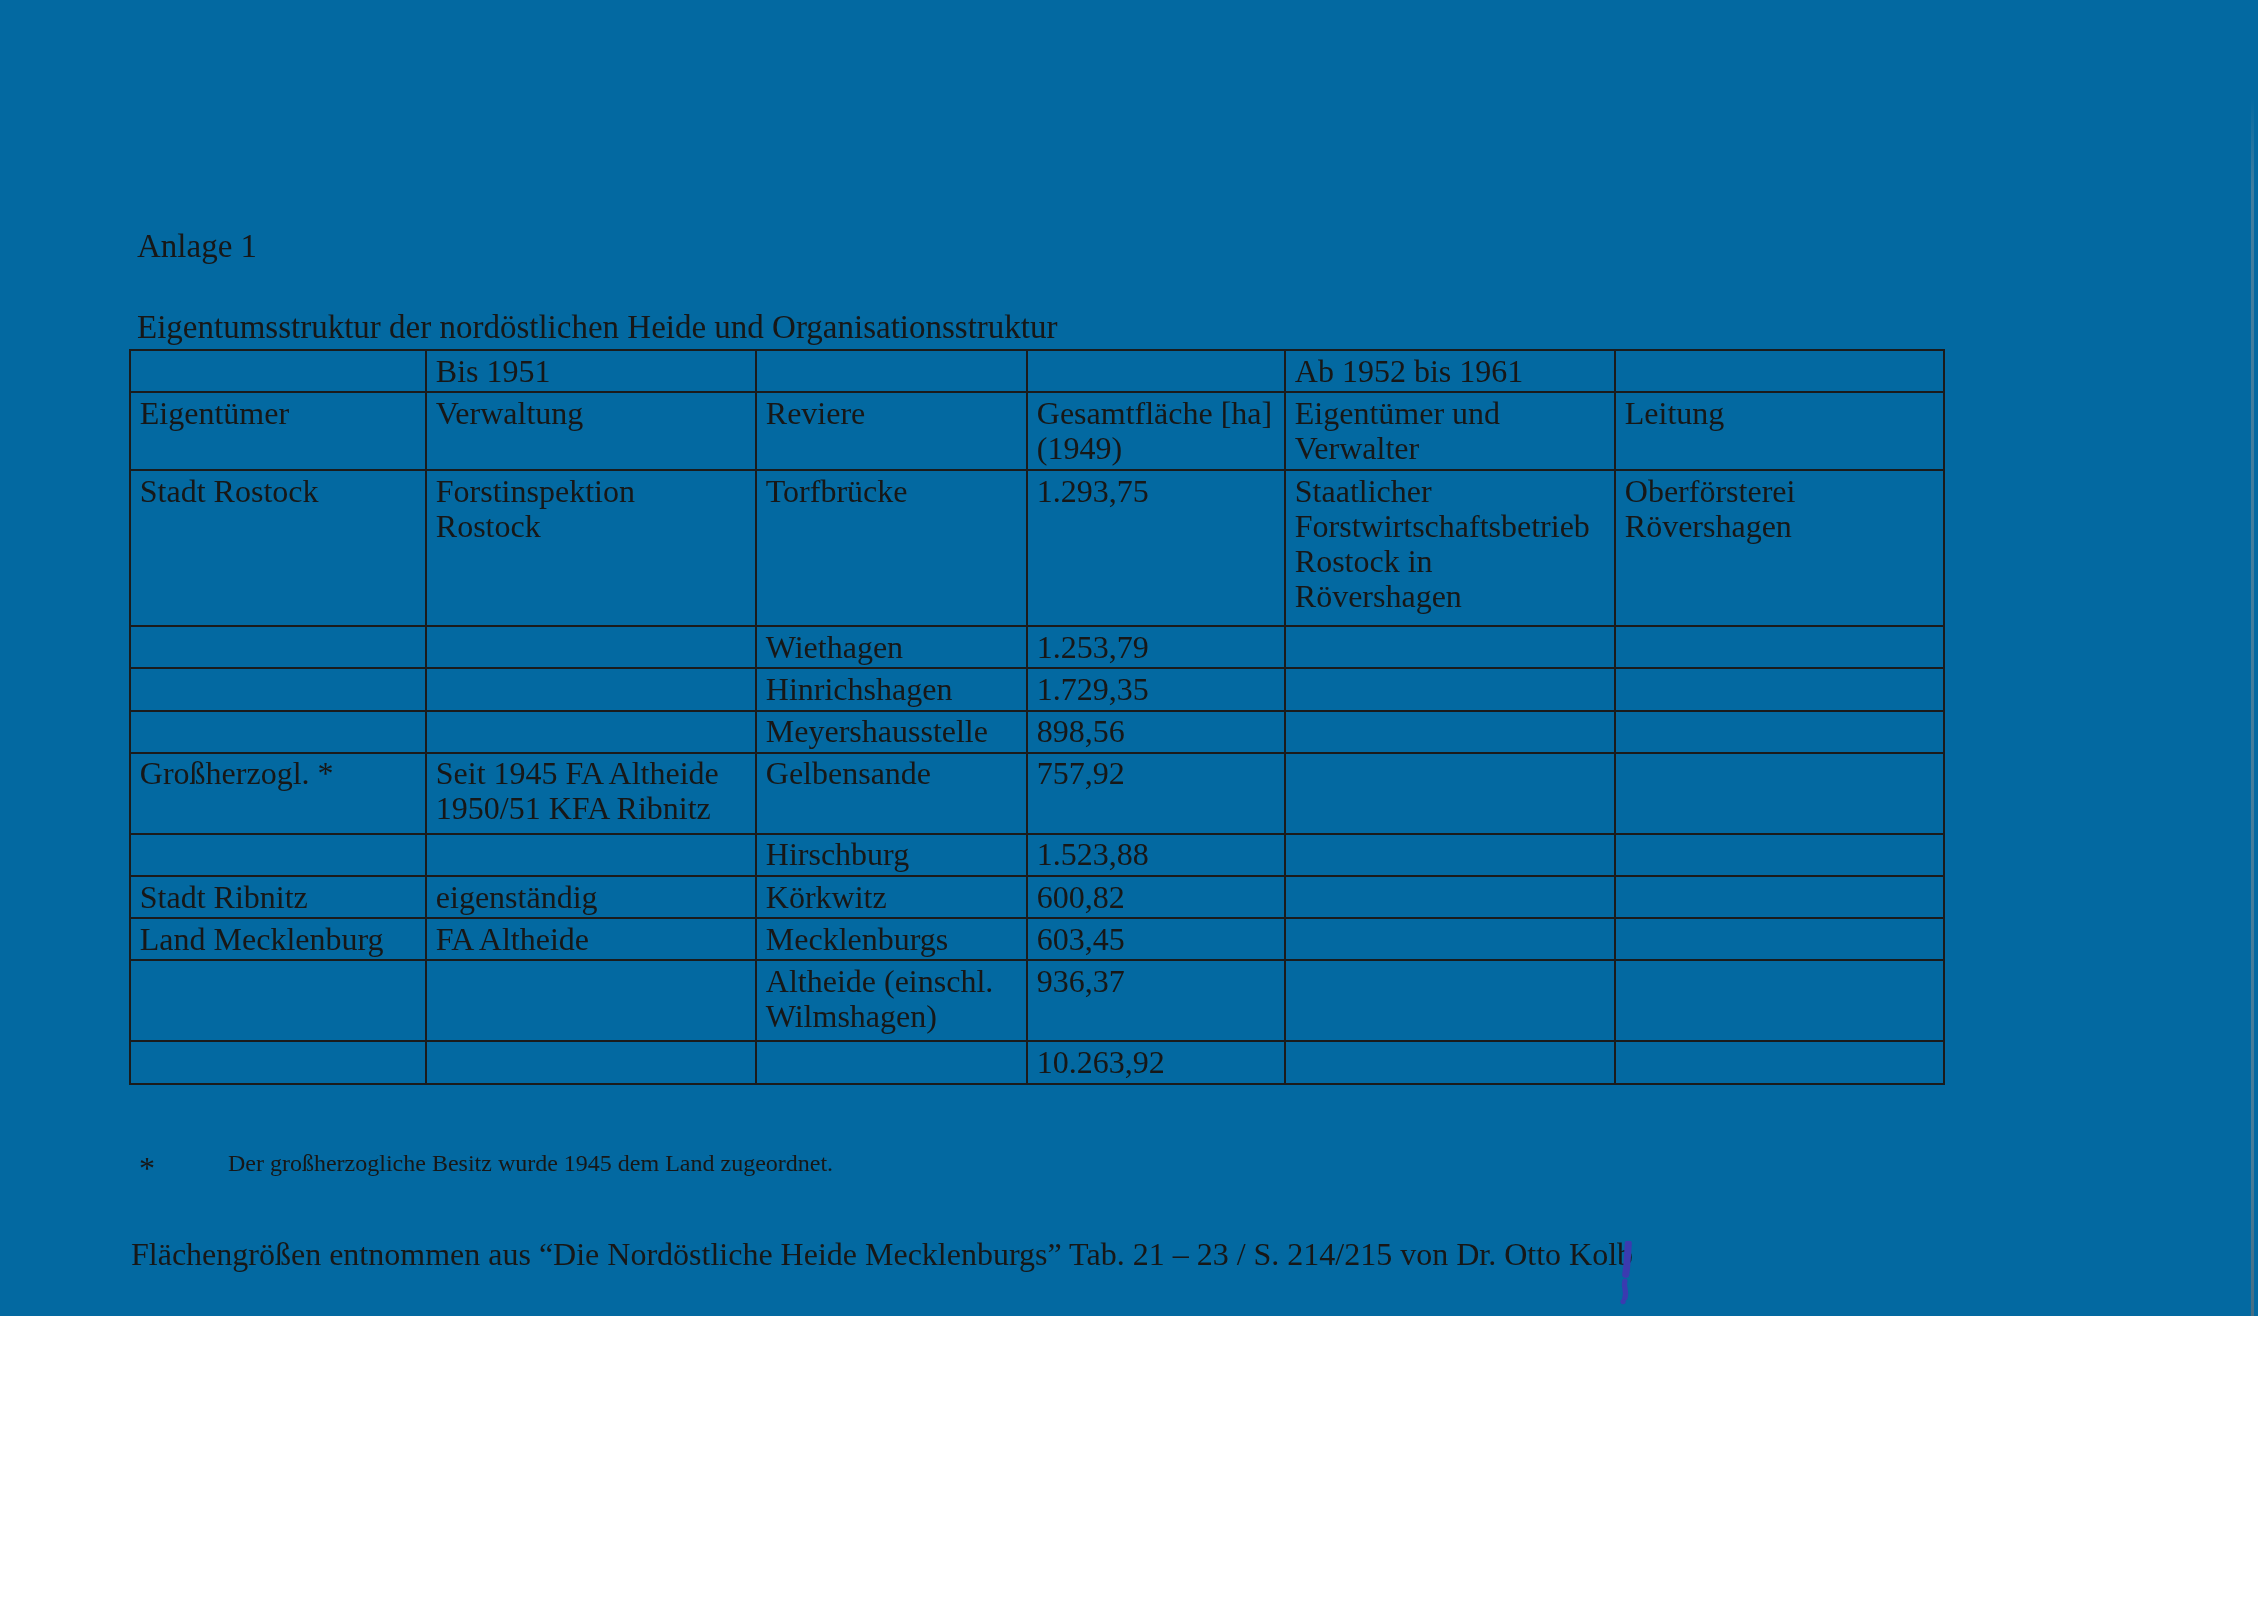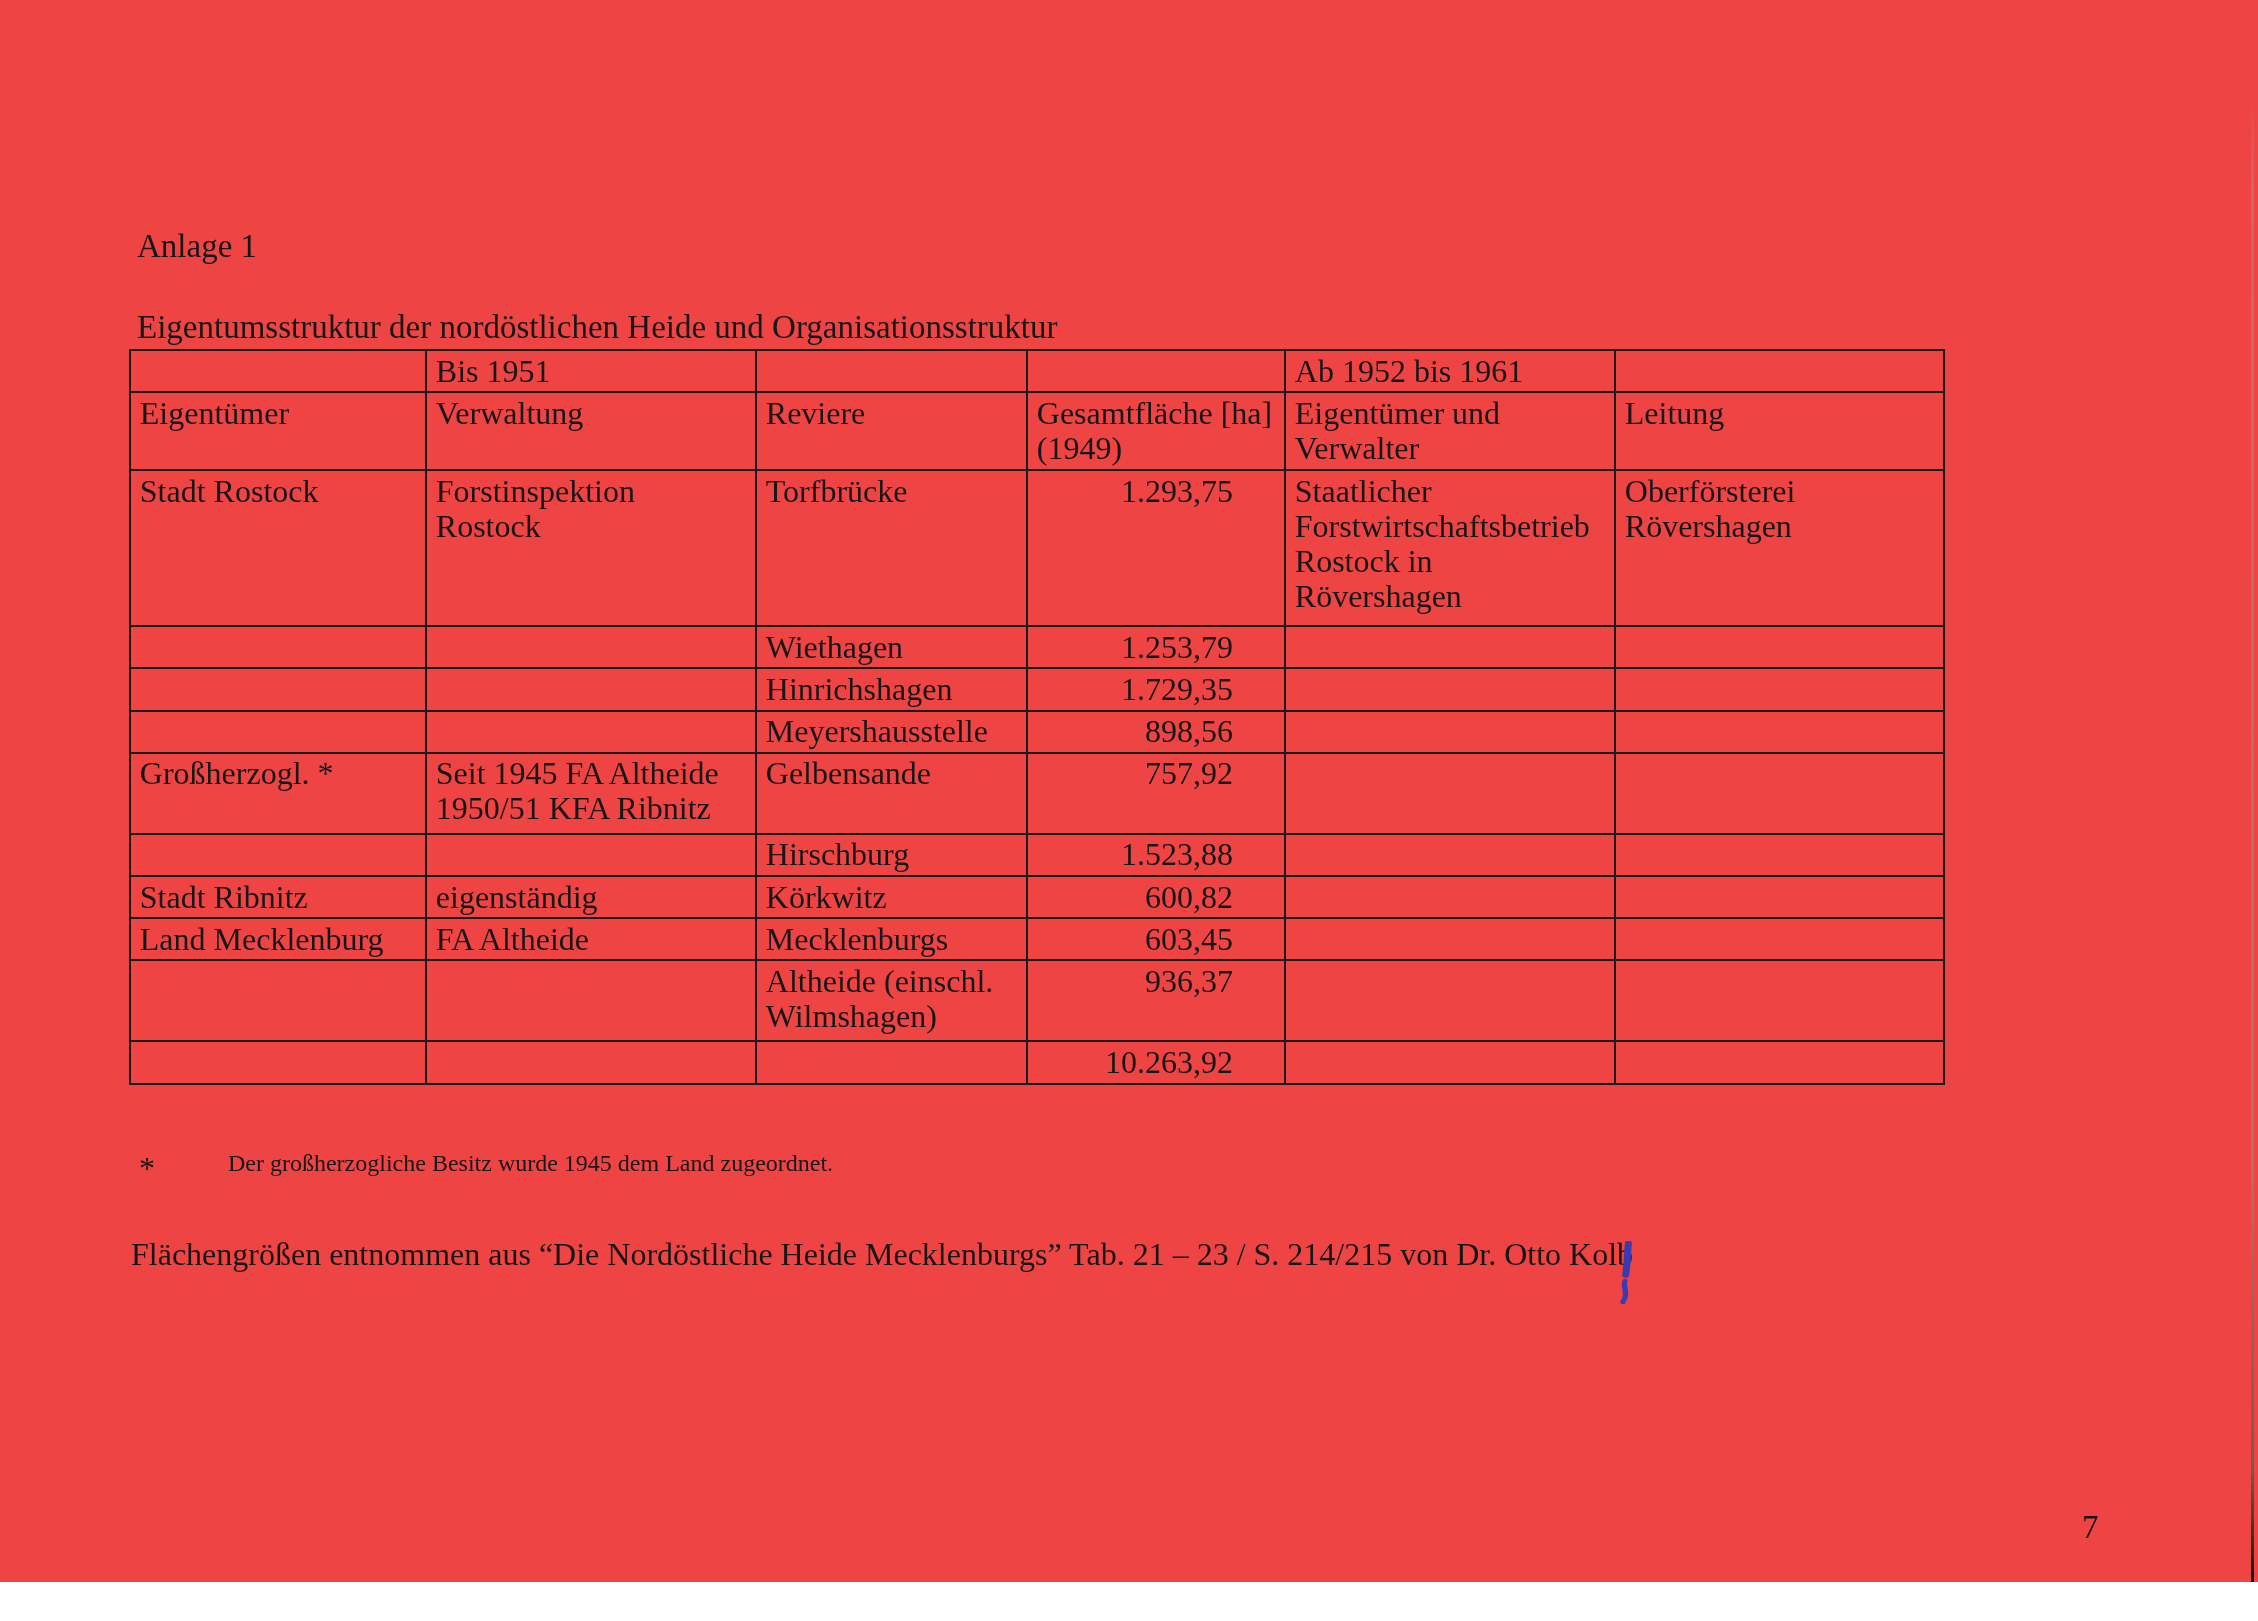--- a/index.html
+++ b/index.html
@@ -1,20 +1,20 @@
 <!DOCTYPE html>
 <html style="font-size:14px"><head>
 <meta charset="utf-8">
 <style>
   html, body { margin: 0; padding: 0; background: #ffffff; }
   .page {
     position: relative;
     width: 2258px;
-    height: 1582px;
-    background: #ef4444;
+    height: 1316px;
+    background: #0369a1;
     overflow: hidden;
     font-family: "Liberation Serif", serif;
     color: #171717;
   }
   .heading {
     position: absolute;
     left: 137px; top: 228px;
     font-size: 33px;
     line-height: 37px;
     white-space: nowrap;
@@ -37,22 +37,21 @@
   table.ownership td {
     border: 2.6px solid #1b1b1b;
     vertical-align: top;
     padding: 2.6px 5.3px 2.6px 8.8px;
     font-size: 32px;
     line-height: 35px;
     white-space: pre-line;
     overflow: hidden;
   }
   table.ownership td.num {
-    text-align: right;
-    padding-right: 51px;
+    padding-right: 40px;
     white-space: nowrap;
   }
   .footnote-marker {
     position: absolute;
     left: 139px; top: 1150px;
     font-size: 32px;
   }
   .footnote-text {
     position: absolute;
     left: 228px; top: 1150px;

